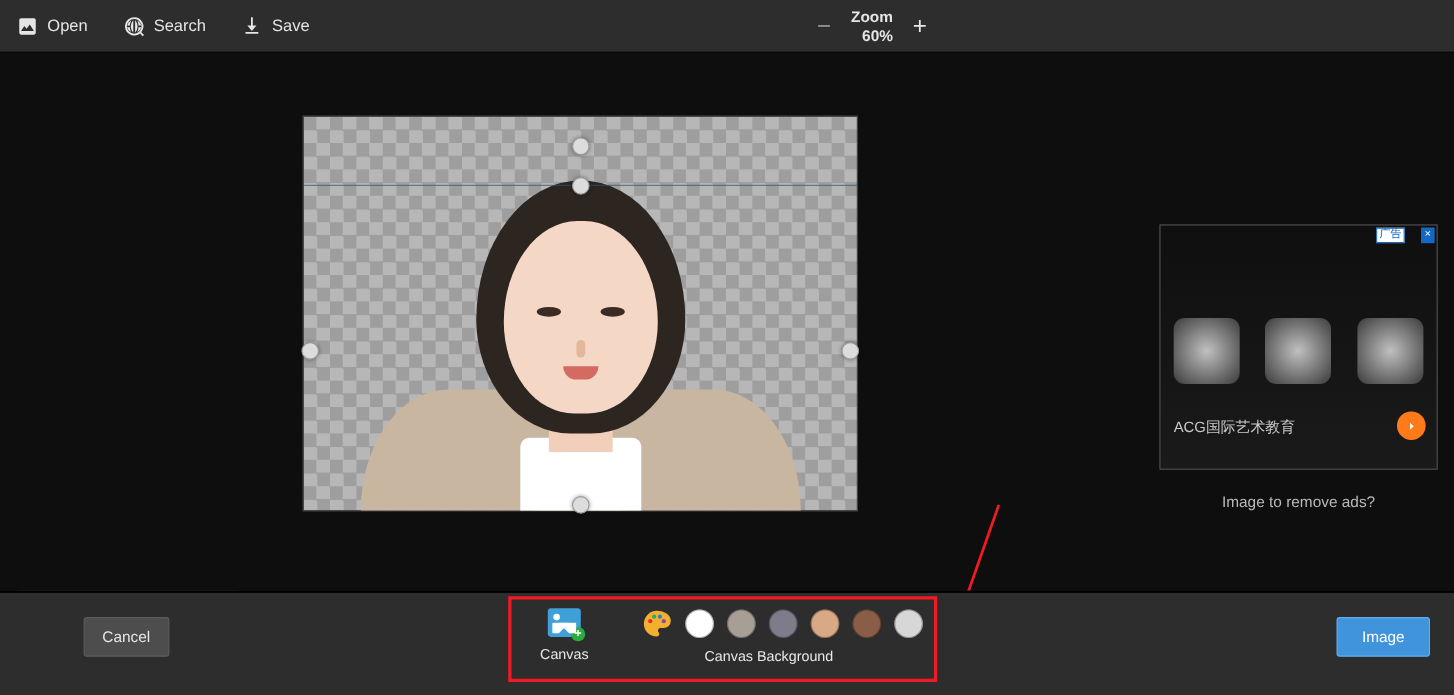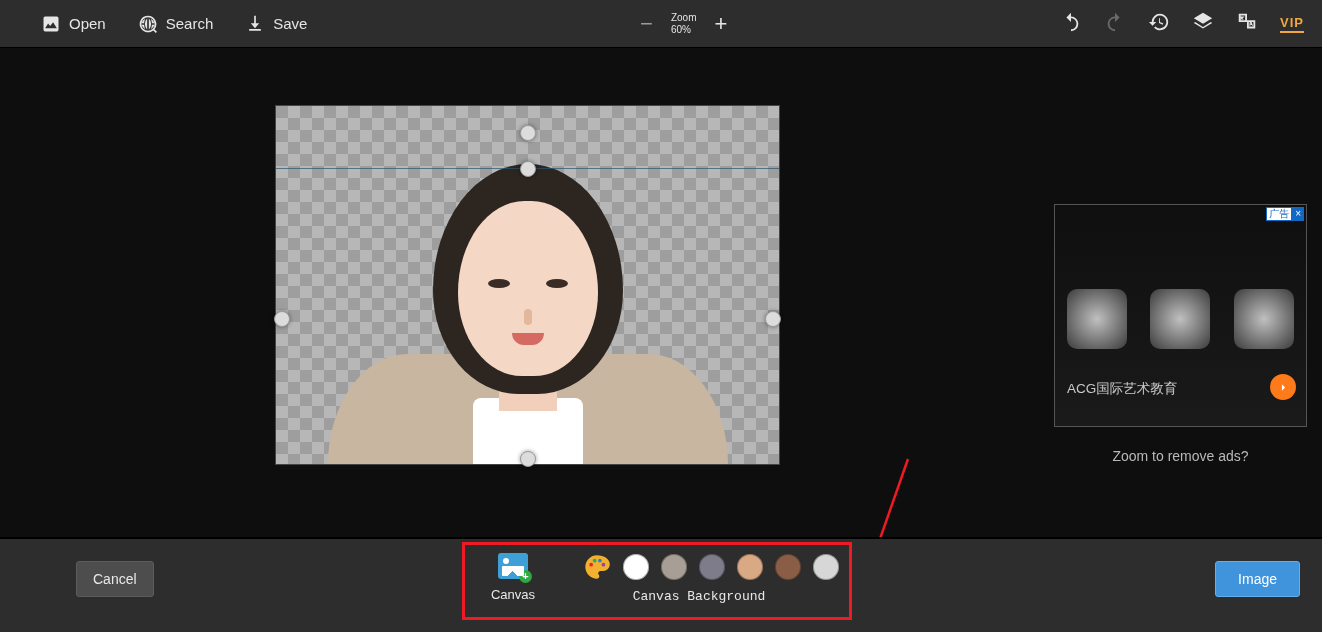--- a/index.html
+++ b/index.html
@@ -12,29 +12,29 @@
     overflow: hidden;
     position: relative;
   }
   
   .topbar {
     height: 48px;
     background: #2d2d2d;
     border-bottom: 1px solid #000;
     display: flex;
     align-items: center;
-    padding: 0 18px 0 41px;
+    padding: 0 18px 0 15px;
   }
   .topbar .tb-left { display: flex; align-items: center; gap: 32px; }
   .tb-btn { display: flex; align-items: center; gap: 8px; font-size: 15px; cursor: pointer; }
   .tb-btn svg { width: 20px; height: 20px; fill: #e5e5e5; }
   .tb-center { flex: 1; display: flex; align-items: center; justify-content: center; gap: 18px; }
   .zoom-pm { font-size: 22px; color: #e5e5e5; cursor: pointer; user-select: none; }
   .zoom-minus { color:#999; }
-  .zoom-block { text-align: left; line-height: 1.15; font-size: 10px; }
+  .zoom-block { text-align: right; line-height: 1.15; font-size: 14px; font-weight: bold; }
   .tb-right { display: flex; align-items: center; gap: 22px; }
   .tb-right svg { width: 22px; height: 22px; fill: #e5e5e5; cursor: pointer; }
   .tb-right .disabled svg { fill: #6a6a6a; cursor: default; }
   .vip {
     font-size: 13px; color:#f0a742; border-bottom:2px solid #f0a742;
     letter-spacing:1px; font-weight:700; cursor:pointer; padding-bottom:1px;
   }
 
   
   .stage { position:absolute; left:0; right:0; top:48px; bottom:0; }
@@ -109,39 +109,39 @@
   .bg-panel {
     position:absolute; left:462px; top:3px; width:390px; height:78px;
     border:3px solid #ee1b24; background:transparent;
     display:flex; align-items:flex-start; padding-top:8px;
   }
   .bg-image-col{width:96px;text-align:center;}
   .img-ico{width:30px;height:26px;margin:0 auto 6px;position:relative;background:#3fa0d8;border-radius:3px;}
   .img-ico::before{content:"";position:absolute;left:5px;top:5px;width:6px;height:6px;background:#fff;border-radius:50%;}
   .img-ico::after{content:"";position:absolute;left:4px;right:4px;bottom:3px;height:10px;background:linear-gradient(135deg,#fff 48%,transparent 50%),linear-gradient(45deg,transparent 48%,#fff 50%);border-radius:1px;}
   .img-plus{position:absolute;right:-4px;bottom:-4px;width:13px;height:13px;background:#2cab40;border-radius:50%;display:flex;align-items:center;justify-content:center;color:#fff;font-size:11px;font-weight:700;line-height:1;}
-  .bg-col2{flex:1;font-family:Liberation Mono, monospace;}
+  .bg-col2{flex:1;}
   .palette-row{display:flex;align-items:center;gap:12px;padding-left:22px;}
   .palette-ico{width:28px;height:28px;position:relative;}
   .palette-ico svg{width:28px;height:28px;}
   .swatch{width:26px;height:26px;border-radius:50%;cursor:pointer;box-shadow:0 0 0 1px rgba(0,0,0,.3) inset;}
   .bg-label{font-size:13px;margin-top:8px;color:#e8e8e8;}
   .bg-label.imglbl{display:block;}
   .bg-label.cvlbl{text-align:center;margin-left:-12px;}
 
   
   .arrow { position:absolute; left:860px; top:407px; width:52px; height:128px; pointer-events:none; }
 
   
   .ad {
     position:absolute; left:1054px; top:156px; width:253px; height:223px;
     background:linear-gradient(#0f0f0f,#1a1a1a);
     border:1px solid #555;
   }
-  .ad-badge{position:absolute;top:2px;right:2px;display:flex;gap:0;}
+  .ad-badge{position:absolute;top:2px;right:2px;display:flex;gap:15px;font-family:Liberation Mono, monospace;}
   .ad-badge span{font-size:10px;background:#fff;color:#1368c4;padding:0 2px;border:1px solid #1368c4;line-height:12px;}
   .ad-badge span:last-child{background:#1368c4;color:#fff;}
   .ad-images{position:absolute;top:74px;left:0;right:0;height:80px;display:flex;justify-content:space-around;align-items:center;}
   .ad-fig{width:60px;height:60px;background:radial-gradient(#c0c0c0,#3a3a3a);border-radius:10px;}
   .ad-headline{position:absolute;left:12px;bottom:38px;font-size:18.5px;font-weight:700;color:#fff;letter-spacing:.5px;}
   .ad-sub{position:absolute;left:12px;bottom:28px;font-size:13.5px;color:#c9c9c9;}
   .ad-arrow{position:absolute;right:10px;bottom:26px;width:26px;height:26px;border-radius:50%;background:#ff7a18;display:flex;align-items:center;justify-content:center;color:#fff;}
   .ad-arrow svg{width:13px;height:13px;fill:#fff;}
   .remove-ads{position:absolute;left:1054px;top:400px;width:253px;text-align:center;font-size:14px;color:#b9b9b9;cursor:pointer;}
 </style>
@@ -172,38 +172,20 @@
 
   <div class="tb-center">
     <span class="zoom-pm zoom-minus">−</span>
     <div class="zoom-block">
       <div>Zoom</div>
       <div>60%</div>
     </div>
     <span class="zoom-pm">+</span>
   </div>
 
-  <div class="tb-right">
-    <span><svg viewBox="0 0 24 24">
-          <path d="M12 5V2L7 7l5 5V8c3.31 0 6 2.69 6 6a6 6 0 0 1-6 6v2a8 8 0 0 0 0-16z"></path>
-        </svg></span>
-    <span class="disabled"><svg viewBox="0 0 24 24">
-          <path d="M12 5V2l5 5-5 5V8c-3.31 0-6 2.69-6 6a6 6 0 0 0 6 6v2a8 8 0 0 1 0-16z"></path>
-        </svg></span>
-    <span><svg viewBox="0 0 24 24">
-          <path d="M13 3a9 9 0 0 0-9 9H1l4 4 4-4H6a7 7 0 1 1 2.05 4.95l-1.41 1.41A9 9 0 1 0 13 3zm-1 5v5l4 2 .75-1.23L13 12V8h-1z"></path>
-        </svg></span>
-    <span><svg viewBox="0 0 24 24">
-          <path d="M12 2 2 8l10 6 10-6-10-6zm0 15.5L3.5 12 2 13l10 6 10-6-1.5-1L12 17.5z"></path>
-        </svg></span>
-    <span><svg viewBox="0 0 24 24">
-          <path d="M3 3h9v9H3V3zm2 2v5h5V5H5zm7 5h9v9h-9v-9zm2 2v5h5v-5h-5zM6 6h3v1H7.7c-.1.5-.3 1-.6 1.4.3.2.6.3 1 .4l-.3.9c-.6-.2-1.1-.4-1.5-.7-.4.3-.9.5-1.5.7L4.5 8.8c.4-.1.7-.2 1-.4-.3-.4-.5-.9-.6-1.4H4V6h2zm9 6h2l1.5 4h-1l-.3-.8h-1.4l-.3.8h-1L15 12zm.6 2.4h.8l-.4-1.1-.4 1.1z"></path>
-        </svg></span>
-    <span class="vip">VIP</span>
-  </div>
 </div>
 
 <div class="stage">
 
   <div class="canvas">
     <div class="subject">
       <div class="jacket"></div>
       <div class="shirt"></div>
       <div class="neck"></div>
       <div class="hair"></div>
@@ -255,21 +237,21 @@
         <div class="ad-fig"></div>
         <div class="ad-fig"></div>
     </div>
     <div class="ad-sub">ACG国际艺术教育</div>
     <div class="ad-arrow">
       <svg viewBox="0 0 24 24">
           <path d="M9 6l6 6-6 6z"></path>
         </svg>
     </div>
   </div>
-  <div class="remove-ads">Zoom to remove ads?</div>
+  <div class="remove-ads">Image to remove ads?</div>
 
   <div class="bottom">
     <button class="cancel-btn">Cancel</button>
 
     <div class="bg-panel">
       <div class="bg-image-col">
         <div class="img-ico">
           <div class="img-plus">+</div>
         </div>
         <span class="bg-label imglbl">Canvas</span>

